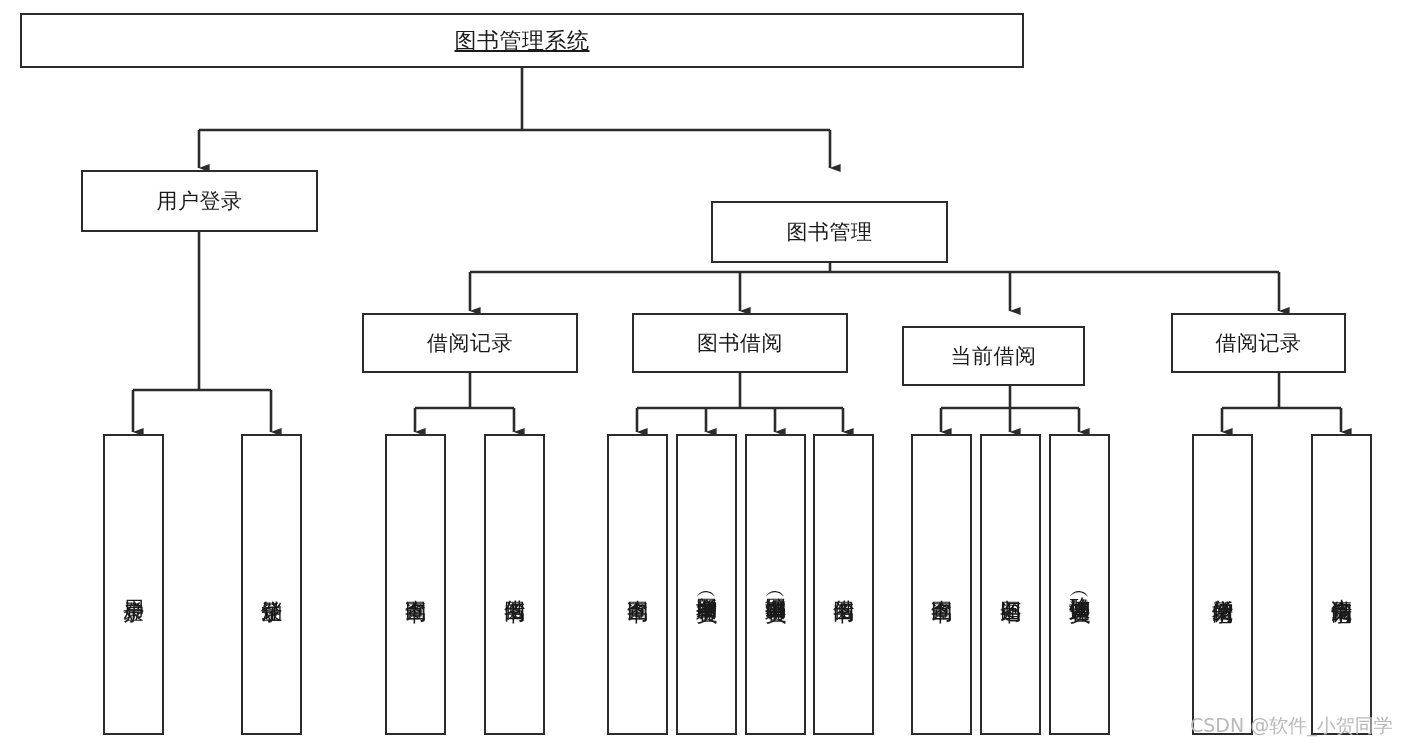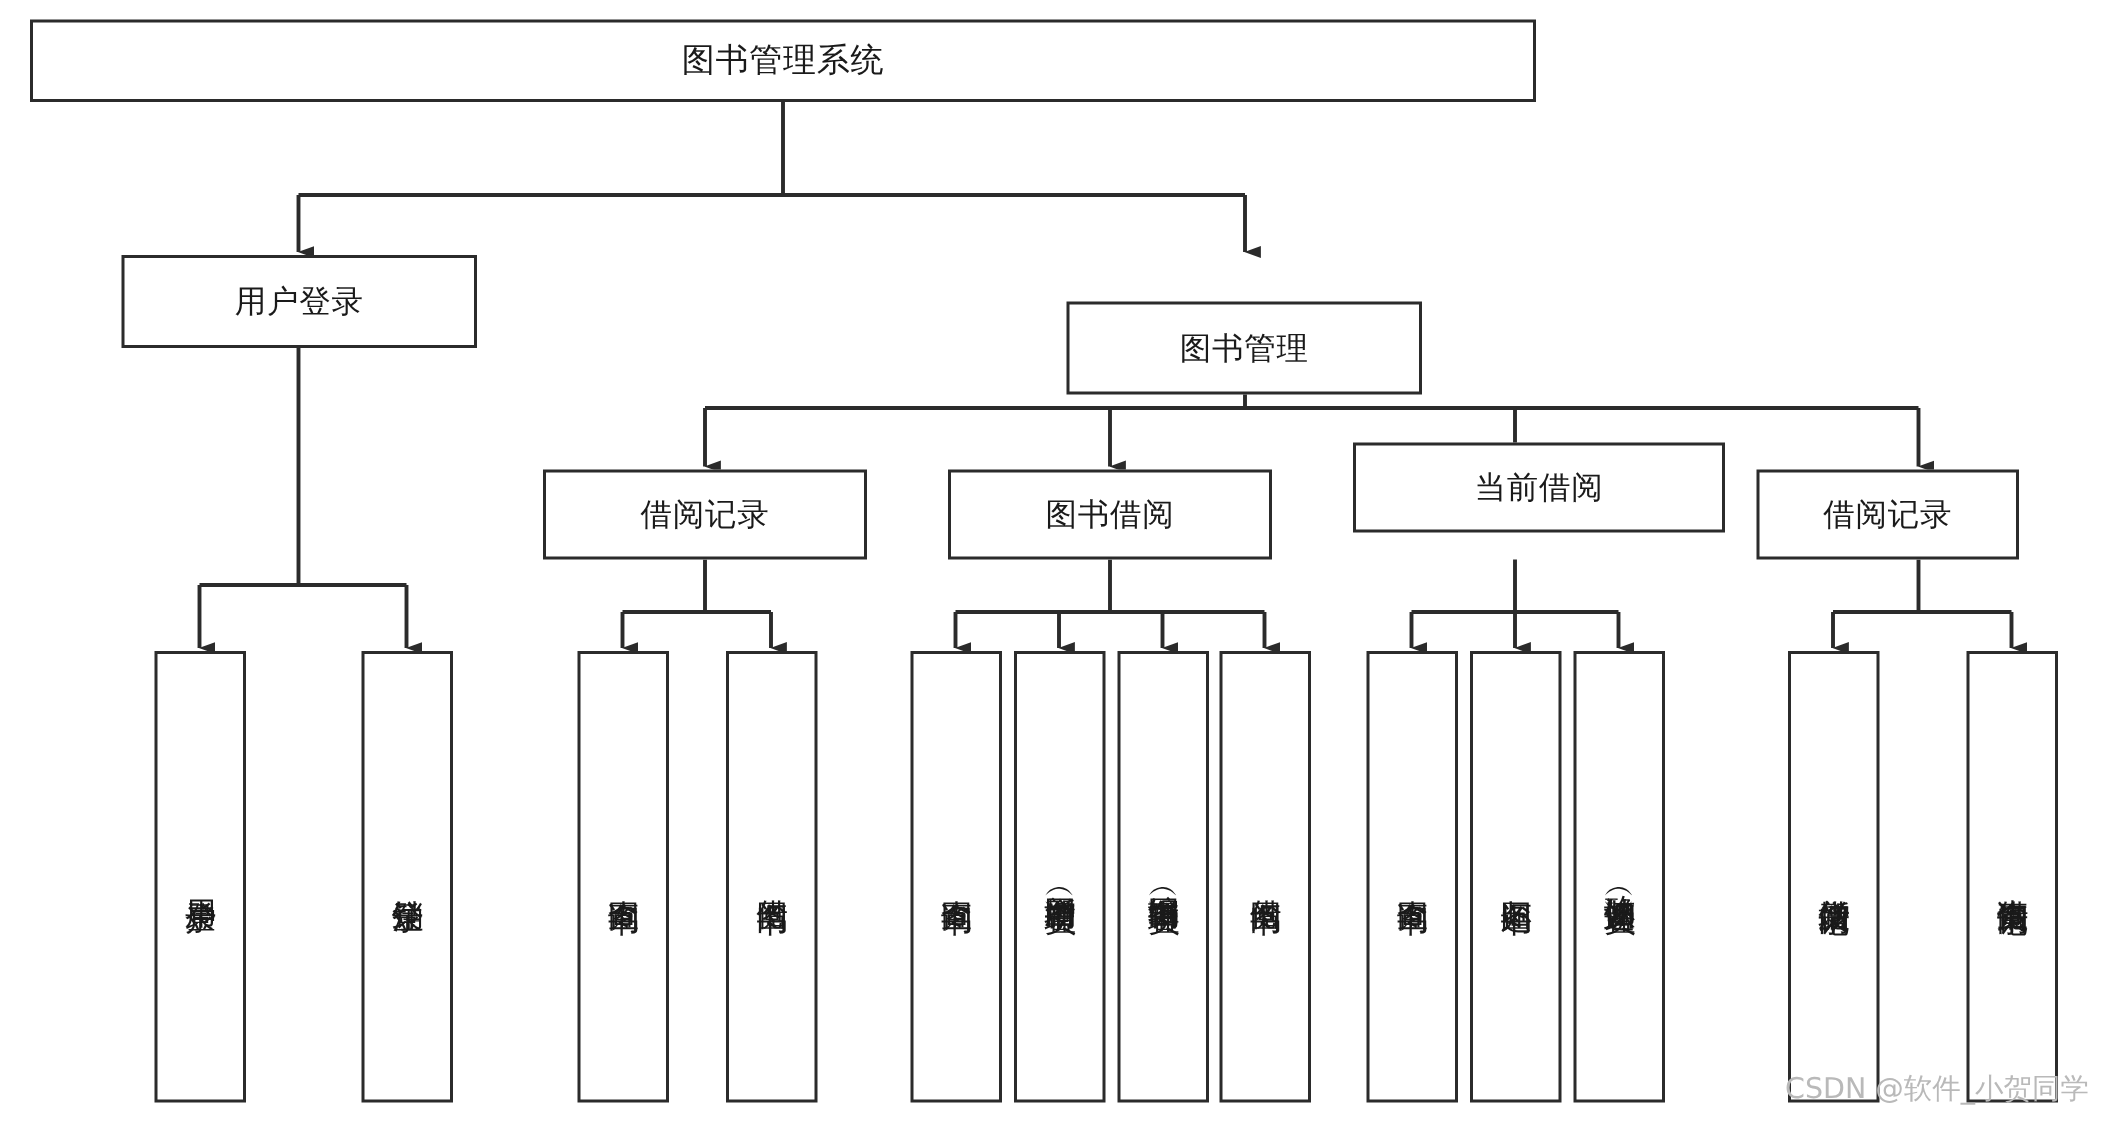--- a/index.html
+++ b/index.html
@@ -123,41 +123,41 @@
       <path d="M1010,408 L1010,432" marker-end="url(#arr)"></path>
       <path d="M1079,408 L1079,432" marker-end="url(#arr)"></path>
 
       <path d="M1279,373 L1279,408"></path>
       <path d="M1222,408 L1341,408"></path>
       <path d="M1222,408 L1222,432" marker-end="url(#arr)"></path>
       <path d="M1341,408 L1341,432" marker-end="url(#arr)"></path>
     </g>
   </svg>
 
-  <div class="node horiz root" style="left:20px; top:13px; width:1004px; height:55px;">
+  <div class="node horiz root" style="left:20px; top:13px; width:1004px; height:55px;text-decoration:underline;">
     <span class="cap">图书管理系统</span>
   </div>
 
   <div class="node horiz" style="left:81px; top:170px; width:237px; height:62px;">
     <span class="cap">用户登录</span>
   </div>
 
   <div class="node horiz" style="left:711px; top:170px; width:237px; height:62px;margin-top:31px;">
     <span class="cap">图书管理</span>
   </div>
 
   <div class="node horiz" style="left:362px; top:313px; width:216px; height:60px;">
     <span class="cap">借阅记录</span>
   </div>
 
   <div class="node horiz" style="left:632px; top:313px; width:216px; height:60px;">
     <span class="cap">图书借阅</span>
   </div>
 
-  <div class="node horiz" style="left:902px; top:295px; width:248px; height:60px;">
+  <div class="node horiz" style="left:902px; top:326px; width:183px; height:60px;">
     <span class="cap">当前借阅</span>
   </div>
 
   <div class="node horiz" style="left:1171px; top:313px; width:175px; height:60px;">
     <span class="cap">借阅记录</span>
   </div>
 
   <div class="node vert" style="left:103px; top:434px; width:61px; height:301px;">
     <span class="cap">用户登录</span>
   </div>

